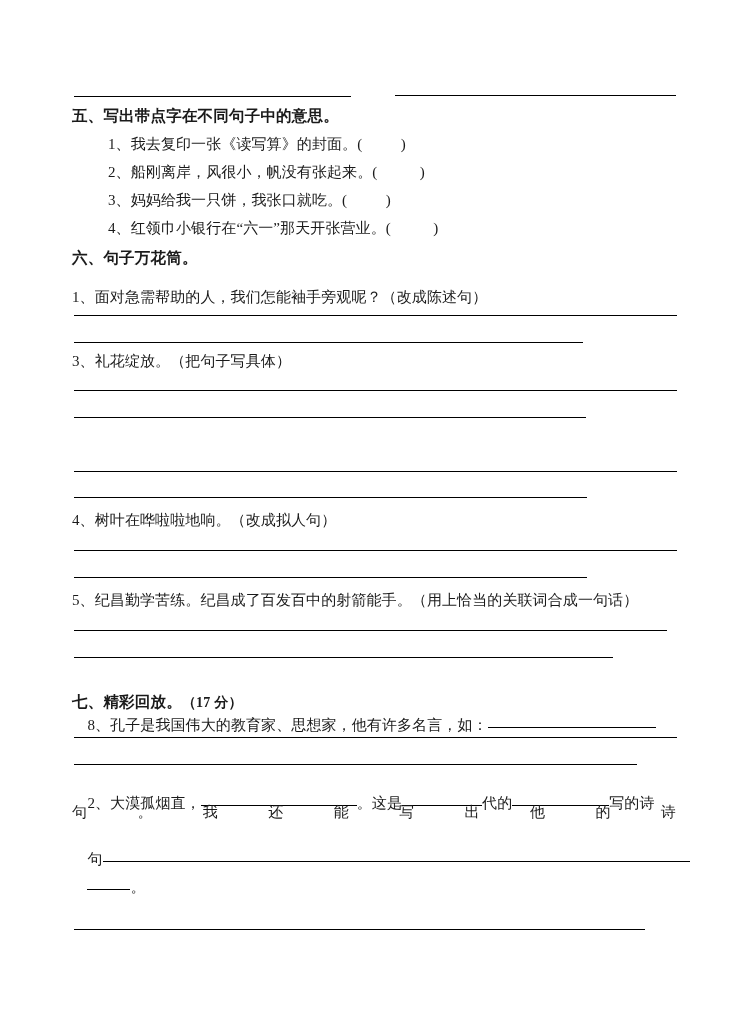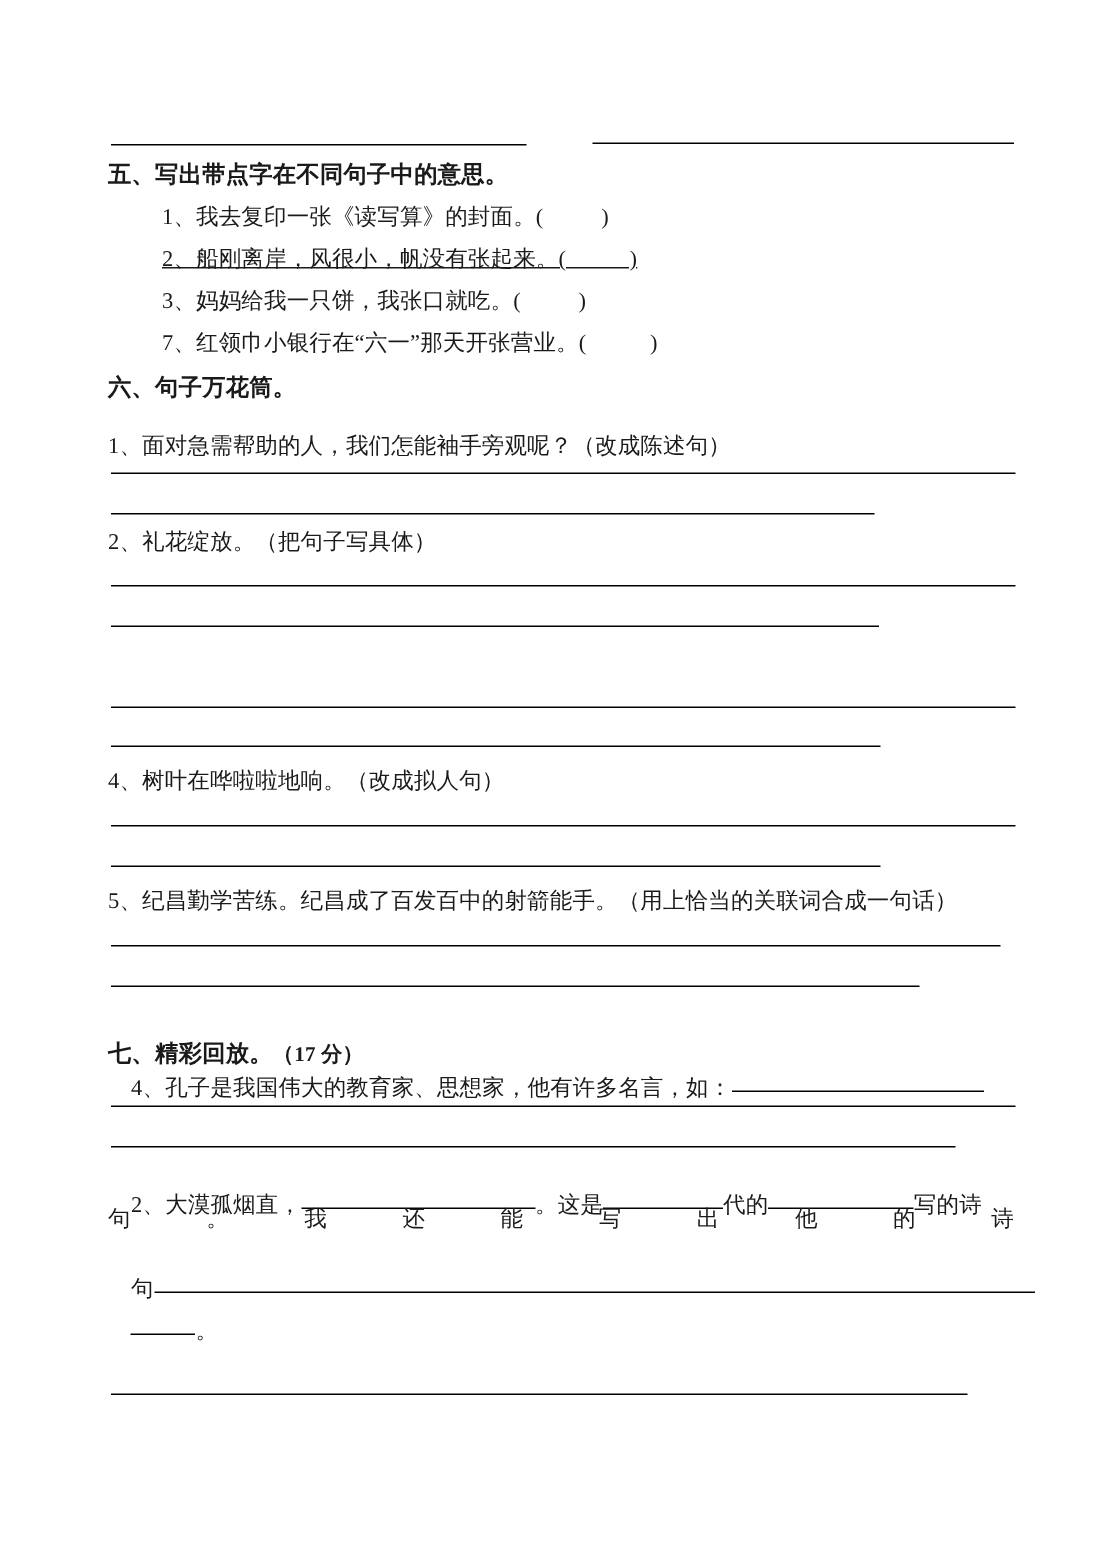--- a/index.html
+++ b/index.html
@@ -95,51 +95,51 @@
 <body>
 
 <div class="page">
 
   <div class="toprule a"></div>
   <div class="toprule b"></div>
 
   <div class="section-head" style="top:106px;">五、写出带点字在不同句子中的意思。</div>
 
   <div class="item-indent" style="top:135px;font-family:Liberation Serif, serif;">1、我去复印一张《读写算》的封面。(          )</div>
-  <div class="item-indent" style="top:163px;text-decoration:underline;">2、船刚离岸，风很小，帆没有张起来。(           )</div>
+  <div class="item-indent" style="top:163px;">2、船刚离岸，风很小，帆没有张起来。(           )</div>
   <div class="item-indent" style="top:191px;">3、妈妈给我一只饼，我张口就吃。(          )</div>
-  <div class="item-indent" style="top:219px;">7、红领巾小银行在“六一”那天开张营业。(           )</div>
+  <div class="item-indent" style="top:219px;">4、红领巾小银行在“六一”那天开张营业。(           )</div>
 
   <div class="section-head" style="top:248px;">六、句子万花筒。</div>
 
   <div class="item-flush" style="top:288px;">1、面对急需帮助的人，我们怎能袖手旁观呢？（改成陈述句）</div>
   <div class="ansline" style="left:74px; top:315px; width:603px;"></div>
   <div class="ansline" style="left:74px; top:342px; width:509px;"></div>
 
-  <div class="item-flush" style="top:352px;">2、礼花绽放。（把句子写具体）</div>
+  <div class="item-flush" style="top:352px;">3、礼花绽放。（把句子写具体）</div>
   <div class="ansline" style="left:74px; top:390px; width:603px;"></div>
   <div class="ansline" style="left:74px; top:417px; width:512px;"></div>
 
   <div class="ansline" style="left:74px; top:471px; width:603px;"></div>
   <div class="ansline" style="left:74px; top:497px; width:513px;"></div>
 
   <div class="item-flush" style="top:511px;">4、树叶在哗啦啦地响。（改成拟人句）</div>
   <div class="ansline" style="left:74px; top:550px; width:603px;"></div>
   <div class="ansline" style="left:74px; top:577px; width:513px;"></div>
 
   <div class="item-flush" style="top:591px;">5、纪昌勤学苦练。纪昌成了百发百中的射箭能手。（用上恰当的关联词合成一句话）</div>
   <div class="ansline" style="left:74px; top:630px; width:593px;"></div>
   <div class="ansline" style="left:74px; top:657px; width:539px;"></div>
 
   <div class="section-head" style="top:669px;margin-top:23px;">
     <span class="run">七、精彩回放。</span><span class="pts">（17 分）</span>
   </div>
 
   <div class="item-flush" style="top:697px;">
-    <span class="run">4、孔子是我国伟大的教育家、思想家，他有许多名言，如：</span><span class="blank" style="width:168px;"></span>
+    <span class="run">8、孔子是我国伟大的教育家、思想家，他有许多名言，如：</span><span class="blank" style="width:168px;"></span>
   </div>
   <div class="ansline" style="left:74px; top:737px; width:603px;"></div>
   <div class="ansline" style="left:74px; top:764px; width:563px;"></div>
 
   <div class="item-flush" style="top:775px;">
     <span class="run">2、大漠孤烟直，</span><span class="blank" style="width:156px;"></span><span class="run">。这是</span><span class="blank" style="width:80px;"></span><span class="run">代的</span><span class="blank" style="width:97px;"></span><span class="run">写的诗</span>
   </div>
 
   <div class="justified" style="top:803px;">
     <span>句</span>

